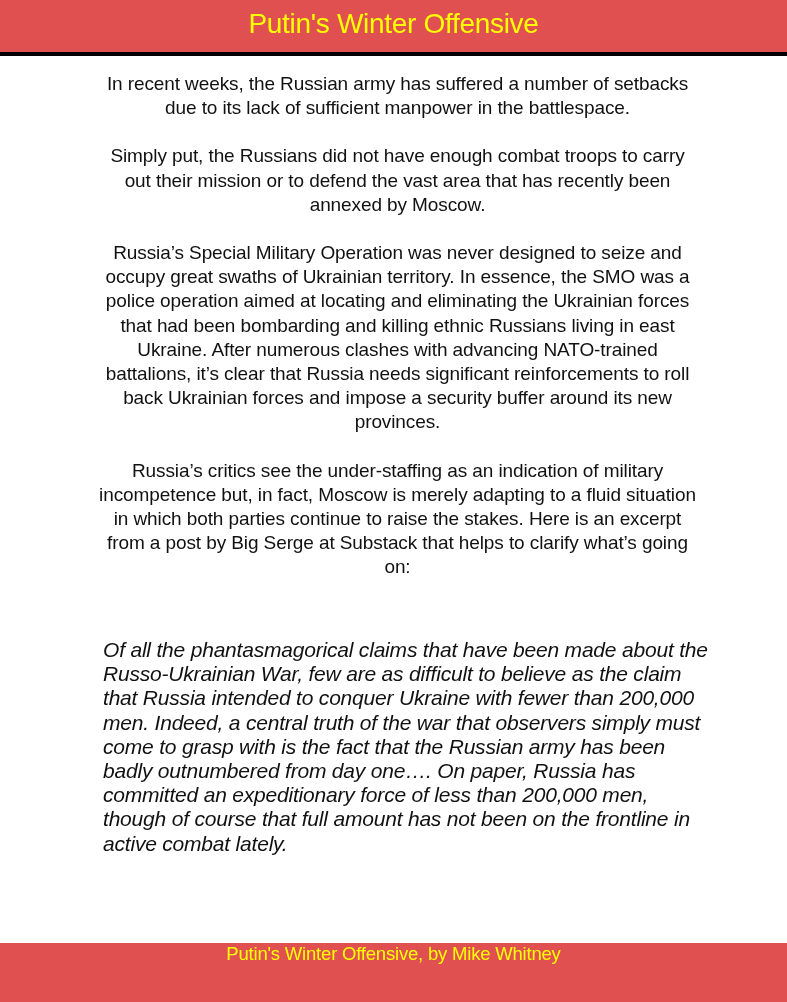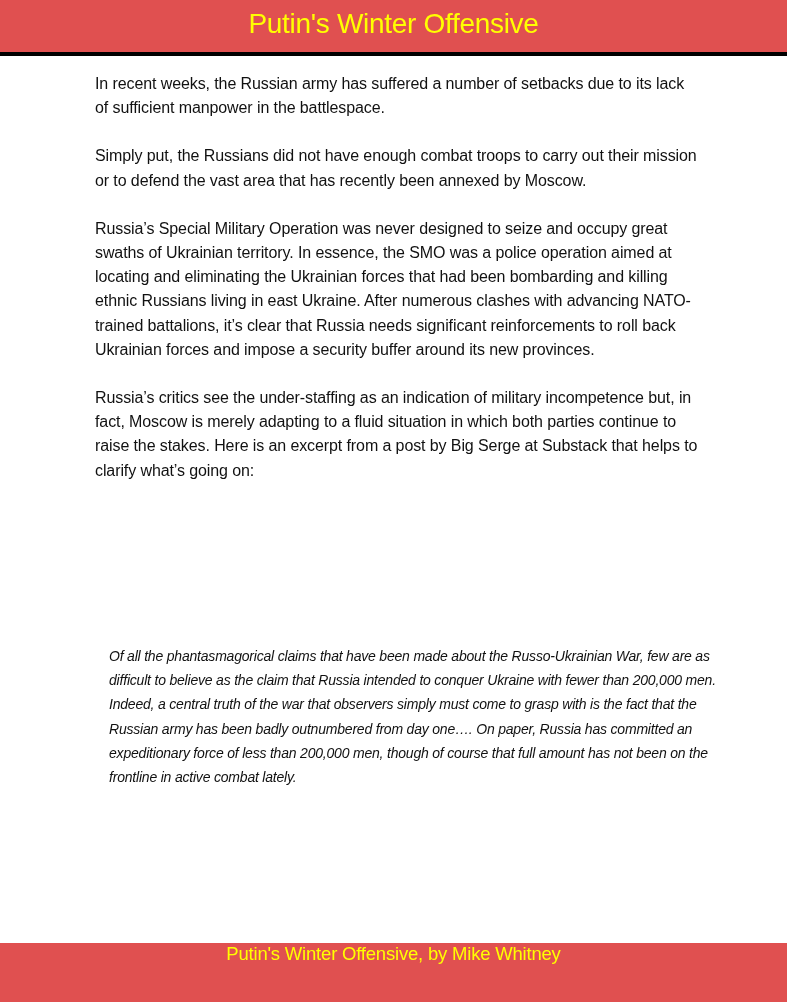--- a/index.html
+++ b/index.html
@@ -34,31 +34,32 @@
       margin-top: -4px;
     }
     .content {
       position: absolute;
       left: 95px;
       top: 72px;
       width: 605px;
     }
     .para {
       margin: 0 0 24px 0;
-      font-size: 16px;
+      font-size: 19px;
       line-height: 24.2px;
       letter-spacing: -0.1px;
+      text-align: center;
     }
     .quote {
       position: absolute;
       left: 95px;
       top: 630px;
       width: 610px;
-      margin: 14px;
-      font-size: 14px;
+      margin: 8px;
+      font-size: 21px;
       line-height: 24.2px;
       font-style: italic;
       font-weight: 500;
       letter-spacing: -0.2px;
     }
     .footer {
       position: absolute;
       left: 0;
       top: 937px;
       width: 787px;

